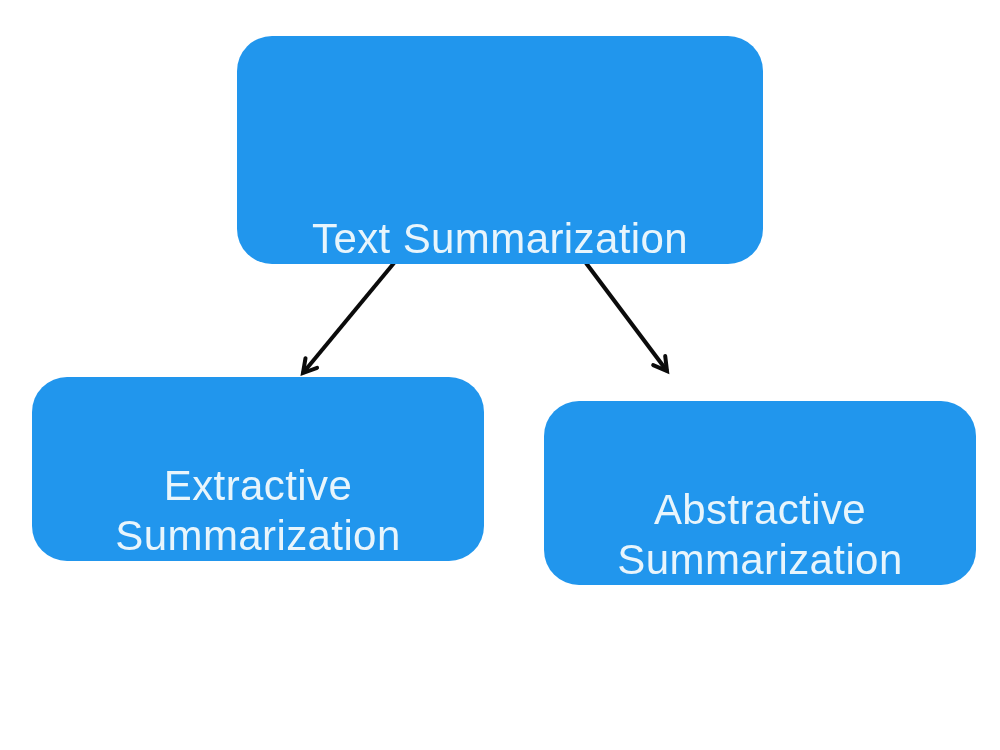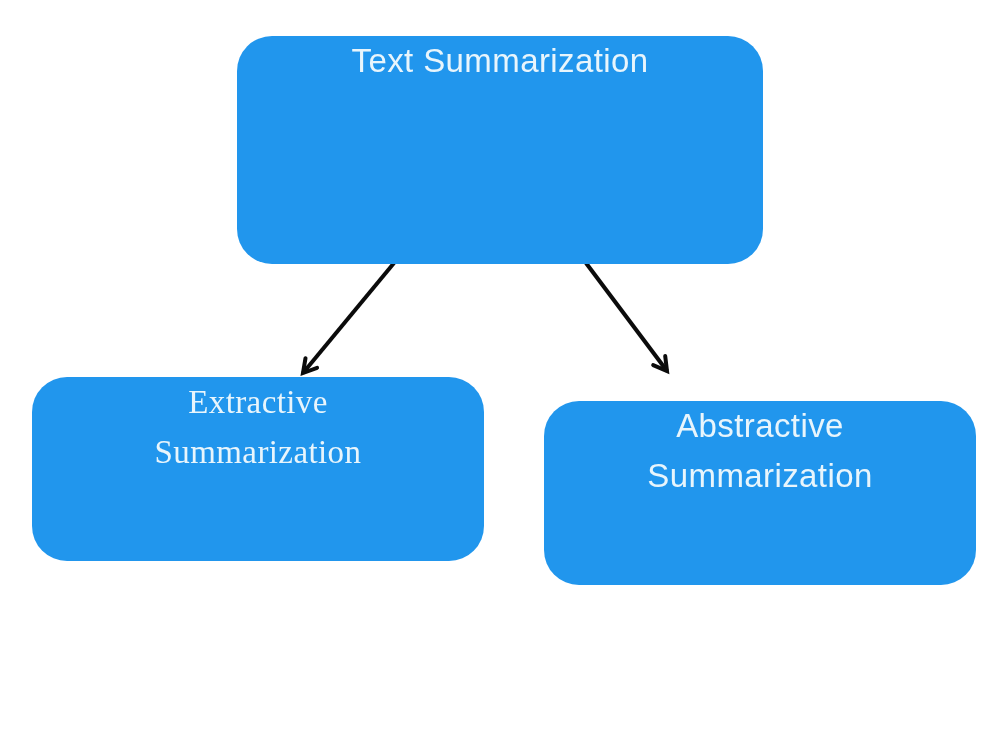--- a/index.html
+++ b/index.html
@@ -26,23 +26,23 @@
     pointer-events: none;
   }
   .node {
     position: absolute;
     background: #2196ED;
     color: #E8F5FC;
     border-radius: 35px;
     display: flex;
     flex-direction: column;
     align-items: center;
-    justify-content: flex-start;
+    justify-content: flex-end;
     text-align: center;
-    font-size: 33px;
+    font-size: 42px;
     letter-spacing: 0.4px;
     line-height: 50px;
   }
   .node-root {
     left: 237px;
     top: 36px;
     width: 526px;
     height: 228px;
   }
   .node-left {
@@ -75,21 +75,21 @@
       </marker>
     </defs>
     <line class="edge-line" x1="394" y1="263" x2="303" y2="373" stroke="#0b0b0b" stroke-width="4" marker-end="url(#arrowhead)"></line>
     <line class="edge-line" x1="586" y1="263" x2="667" y2="371" stroke="#0b0b0b" stroke-width="4" marker-end="url(#arrowhead)"></line>
   </svg>
 
   <div class="node node-root" style="background: rgb(33, 150, 237); color: rgb(232, 245, 252);">
     <span class="node-label">Text Summarization</span>
   </div>
 
-  <div class="node node-left" style="background: rgb(33, 150, 237); color: rgb(232, 245, 252); font-family: Liberation Serif, serif;">
+  <div class="node node-left" style="background: rgb(33, 150, 237); color: rgb(232, 245, 252);">
     <span class="node-label">Extractive</span>
     <span class="node-label">Summarization</span>
   </div>
 
   <div class="node node-right" style="background: rgb(33, 150, 237); color: rgb(232, 245, 252);">
     <span class="node-label">Abstractive</span>
     <span class="node-label">Summarization</span>
   </div>
 
 </div>

